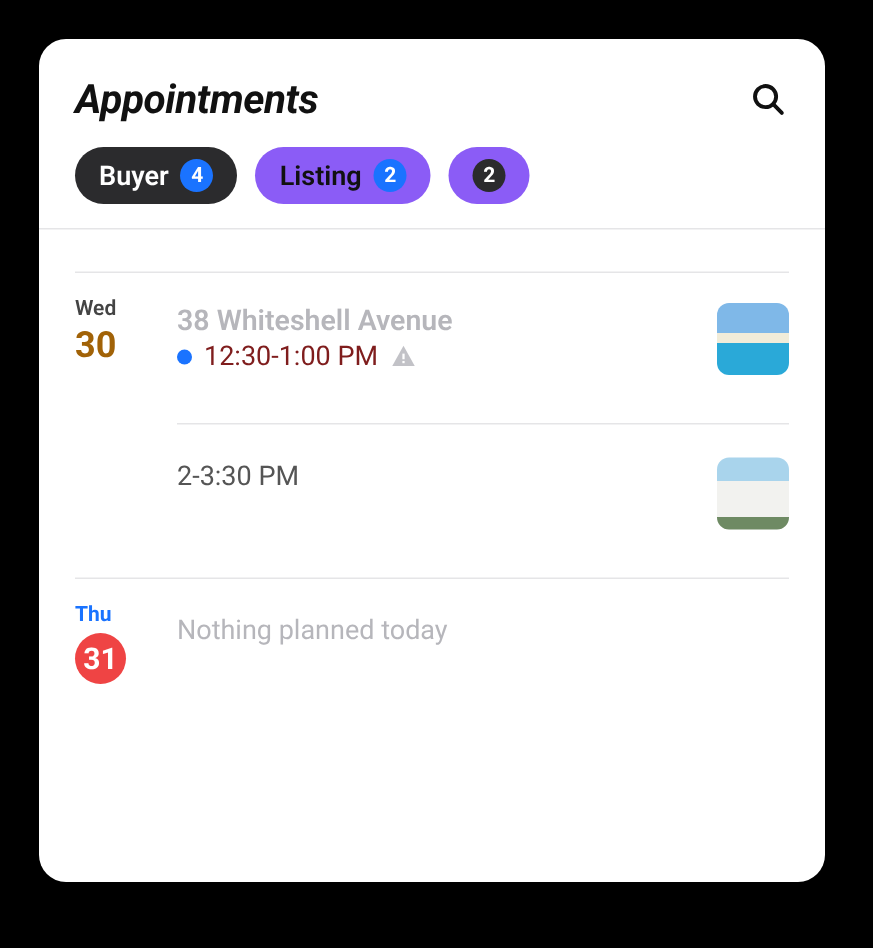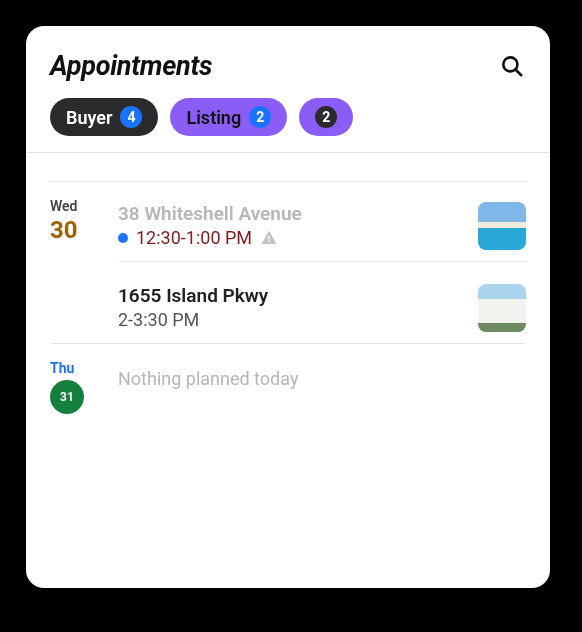--- a/index.html
+++ b/index.html
@@ -118,33 +118,33 @@
     color: #1a73ff;
     font-weight: 700;
   }
   .day-col.today .day-num {
     display: inline-flex;
     align-items: center;
     justify-content: center;
     width: 34px;
     height: 34px;
     border-radius: 50%;
-    background: #15803d;
-    color: #fff;
-    font-size: 12px;
+    background: #ef4444;
+    color: #fff;
+    font-size: 20px;
     margin-top: 2px;
   }
   .events {
     flex: 1 1 auto;
   }
   .event {
     display: flex;
     align-items: flex-start;
     justify-content: space-between;
-    padding: 6px 0 11px 0;
+    padding: 6px 0 32px 0;
     border-bottom: 1px solid #e5e5e7;
     cursor: pointer;
   }
   .event:last-child {
     border-bottom: none;
   }
   .event + .event {
     padding-top: 22px;
   }
   .event-text {
@@ -253,21 +253,20 @@
                     <rect x="11" y="15.5" width="2" height="2" fill="#fff"></rect>
                   </svg>
               </span>
             </div>
           </div>
           <div class="thumb pool"></div>
         </div>
 
         <div class="event">
           <div class="event-text">
-            <div class="event-title">1655 Island Pkwy</div>
             <div class="event-time">
               <span>2-3:30 PM</span>
             </div>
           </div>
           <div class="thumb house"></div>
         </div>
 
       </div>
     </div>
 

